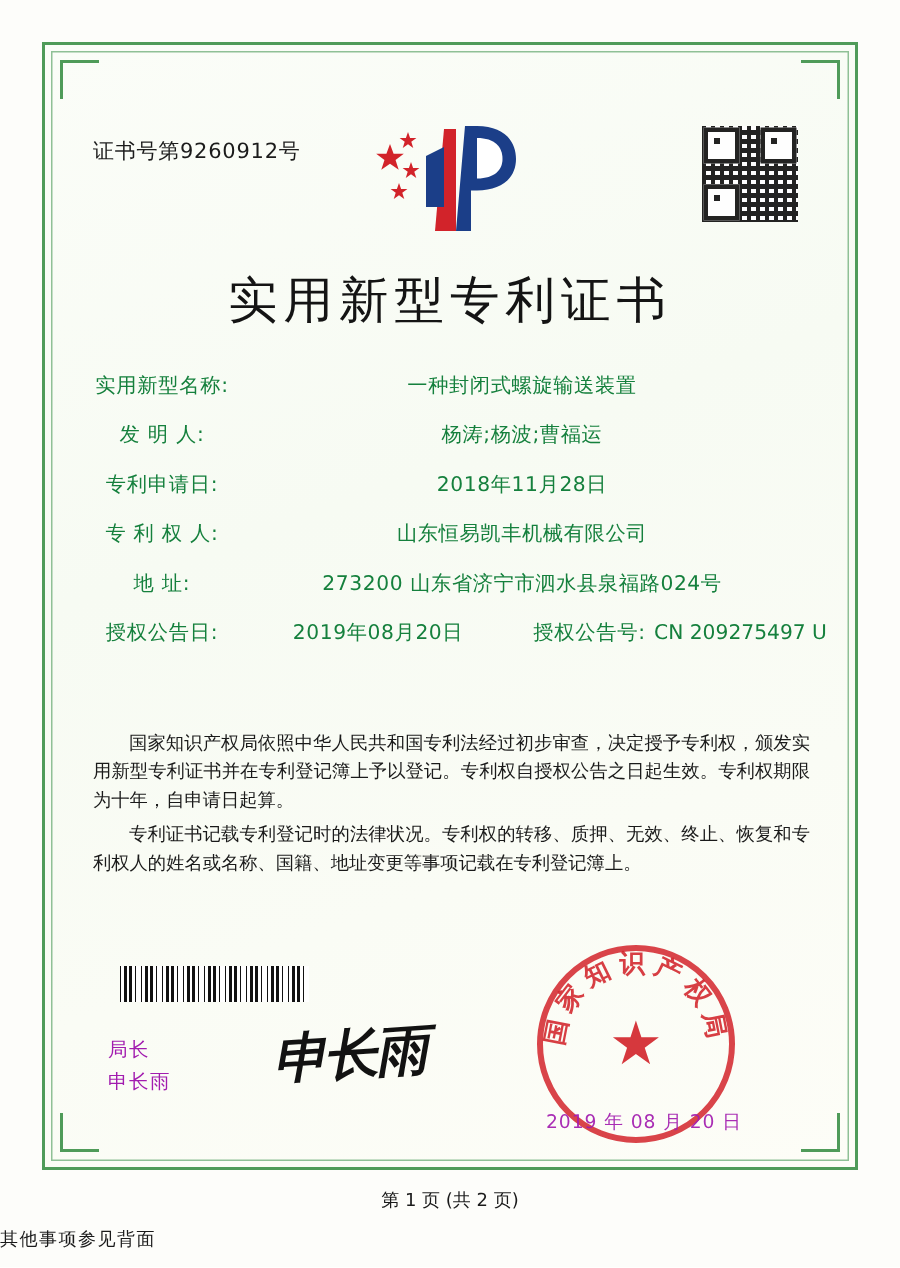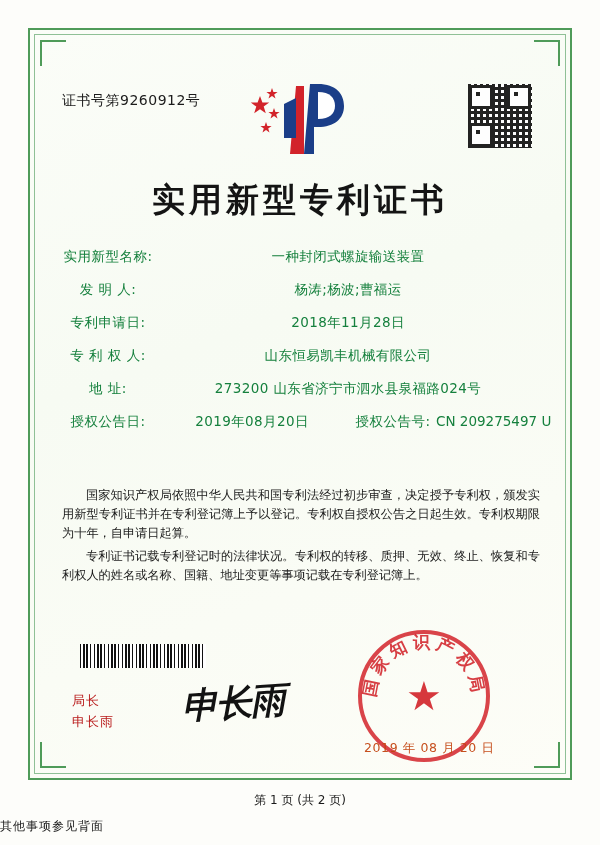--- a/index.html
+++ b/index.html
@@ -107,21 +107,21 @@
 
   
   .title {
     position: absolute;
     left: 0;
     top: 178px;
     width: 600px;
     text-align: center;
     font-family: "DejaVu Serif", "Liberation Serif", serif;
     font-size: 33px;
-    font-weight: bold;
+    font-weight: normal;
     letter-spacing: 4px;
     color: #141414;
   }
 
   
   .fields {
     position: absolute;
     left: 62px;
     top: 248px;
     width: 480px;
@@ -179,21 +179,21 @@
       #111 6px 8px, #fff 8px 10px, #111 10px 11px, #fff 11px 14px);
   }
 
   
   .sig-label {
     position: absolute;
     left: 72px;
     top: 690px;
     font-size: 13px;
     line-height: 21px;
-    color: #b91c1c;
+    color: #a21caf;
     letter-spacing: 1px;
   }
   .sig-hand {
     position: absolute;
     left: 182px;
     top: 678px;
     width: 140px;
     height: 54px;
     font-family: "DejaVu Serif", "Liberation Serif", serif;
     font-size: 36px;
@@ -234,21 +234,21 @@
   .seal .seal-text {
     position: absolute;
     left: 0; top: 0;
     width: 132px; height: 132px;
   }
   .seal-date {
     position: absolute;
     left: 364px;
     top: 740px;
     font-size: 12.5px;
-    color: #c2410c;
+    color: #a21caf;
     letter-spacing: 0.6px;
     opacity: 0.92;
     white-space: nowrap;
   }
 
   
   .page-num {
     position: absolute;
     left: 0;
     top: 792px;

